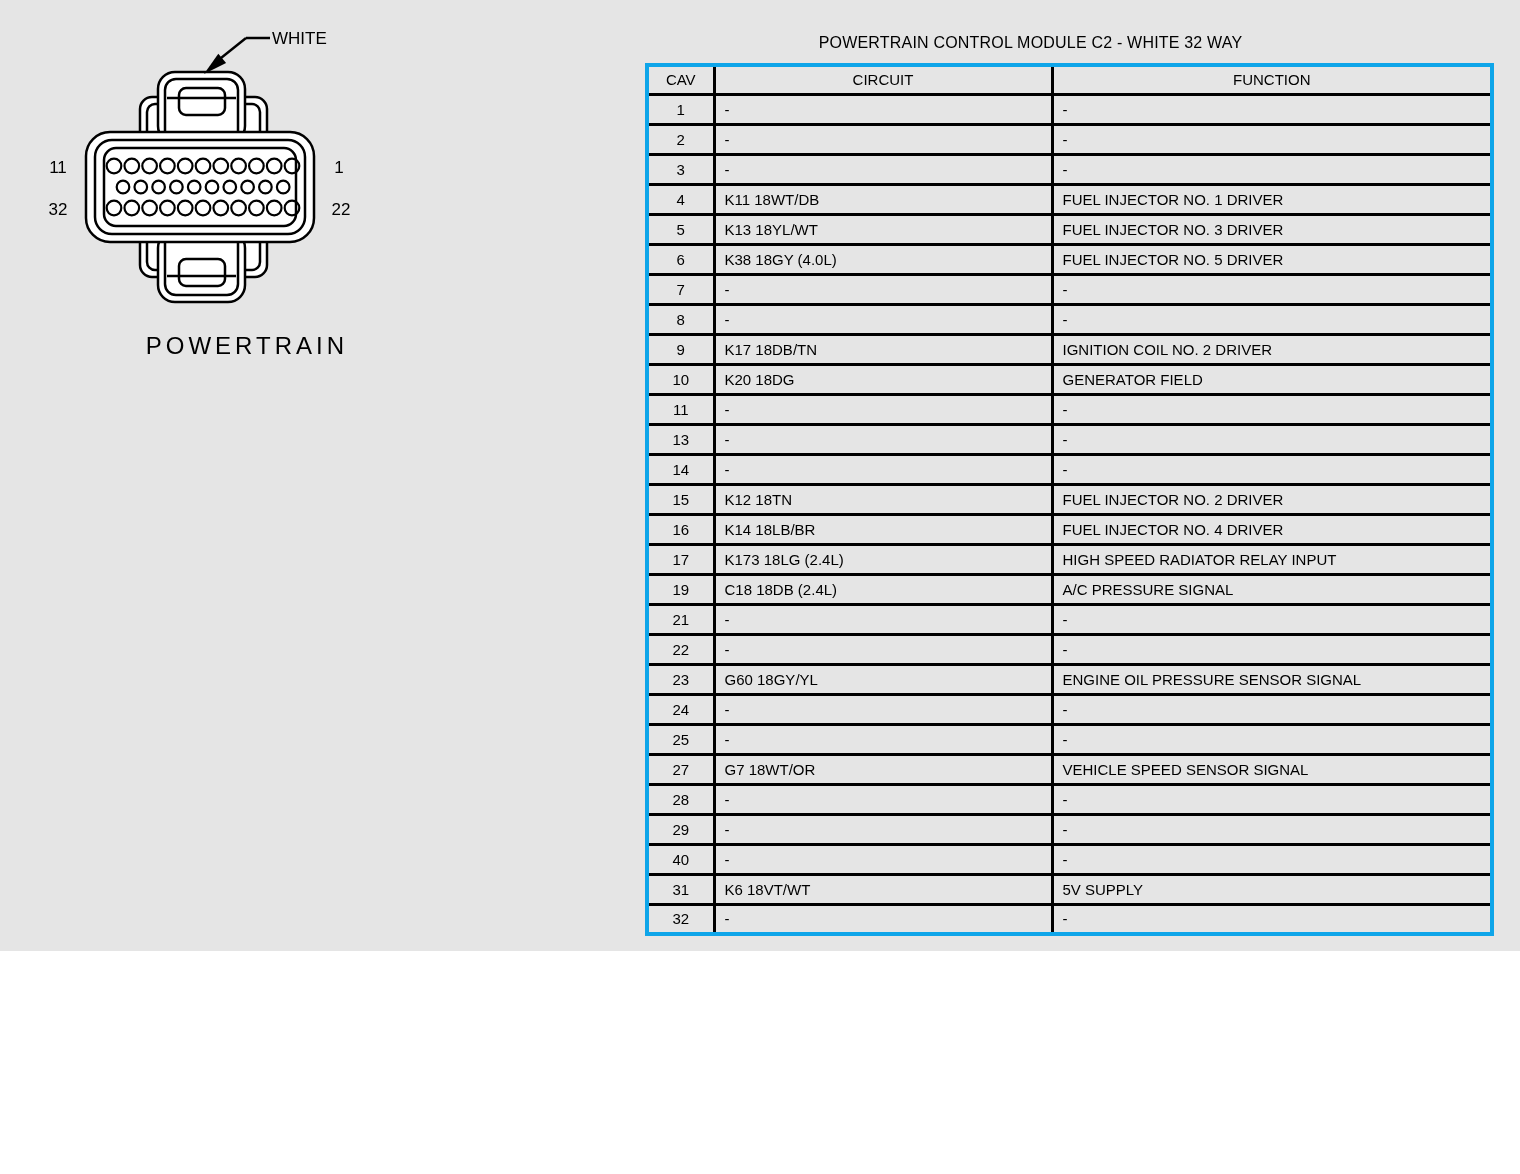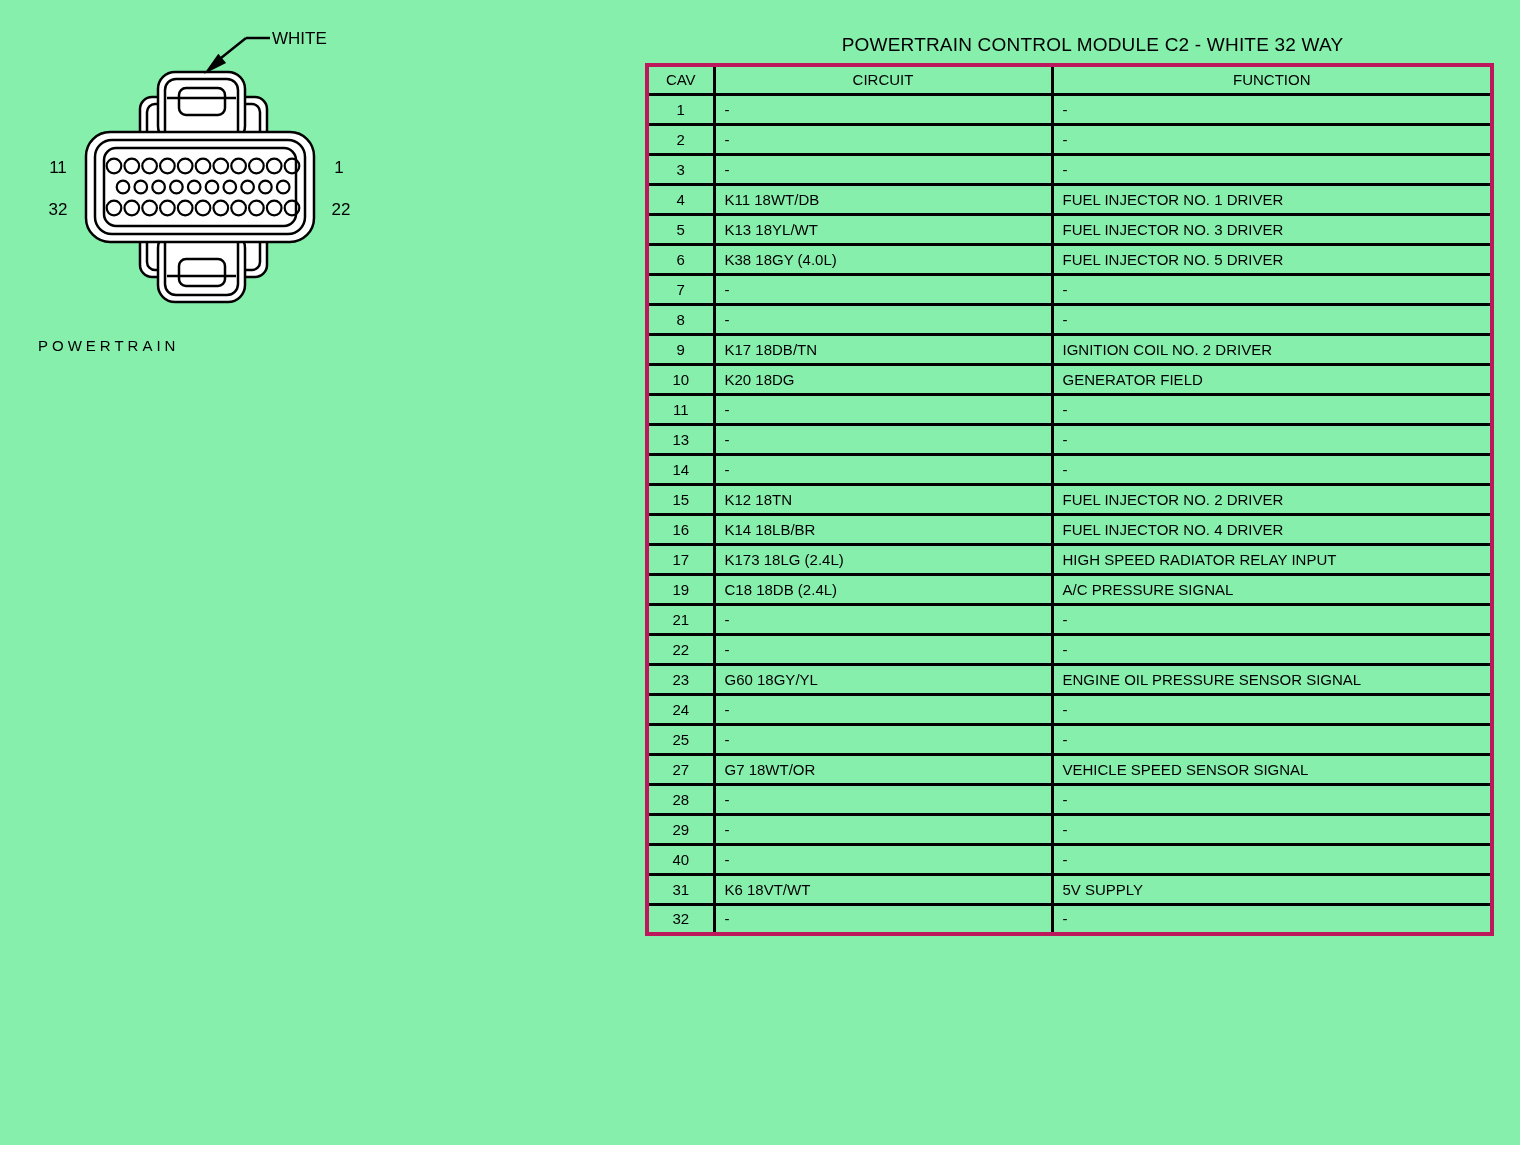--- a/index.html
+++ b/index.html
@@ -1,39 +1,39 @@
 <!DOCTYPE html>
 <html><head>
 <meta charset="utf-8">
 <style>
   * { margin:0; padding:0; box-sizing:border-box; }
   html, body {
     width:1520px; height:1174px;
     background:#ffffff; color:#000000;
     font-family:"Liberation Sans", sans-serif;
   }
-  .page { position:relative; width:1520px; height:1145px; background:#86efac; overflow:hidden; }
+  .page { position:relative; width:1520px; height:951px; background:#e5e5e5; overflow:hidden; }
 
   
   .connector-svg { position:absolute; left:0; top:0; }
   .connector-caption {
     position:absolute; left:38px; top:330px; width:310px;
-    text-align:left; font-size:15px; letter-spacing:4px; line-height:32px;
+    text-align:right; font-size:24px; letter-spacing:4px; line-height:32px;
     white-space:nowrap;
   }
 
   
   .table-title {
-    position:absolute; left:670px; top:34px; width:845px;
-    text-align:center; font-size:19px; letter-spacing:0.2px;
+    position:absolute; left:608px; top:34px; width:845px;
+    text-align:center; font-size:16px; letter-spacing:0.2px;
   }
   table.pinout {
     position:absolute; left:645px; top:63px; width:845px;
     border-collapse:collapse; table-layout:fixed;
-    border:4px solid #be185d;
+    border:4px solid #0ea5e9;
   }
   table.pinout th, table.pinout td {
     border:3px solid #000;
     font-size:15px; font-weight:400;
     padding:0 9px; white-space:nowrap; overflow:hidden;
   }
   table.pinout th { height:29px; text-align:center; }
   table.pinout td { height:30px; text-align:left; }
   table.pinout td.col-cav { text-align:center; padding:0; }
   col.c-cav { width:67px; }

